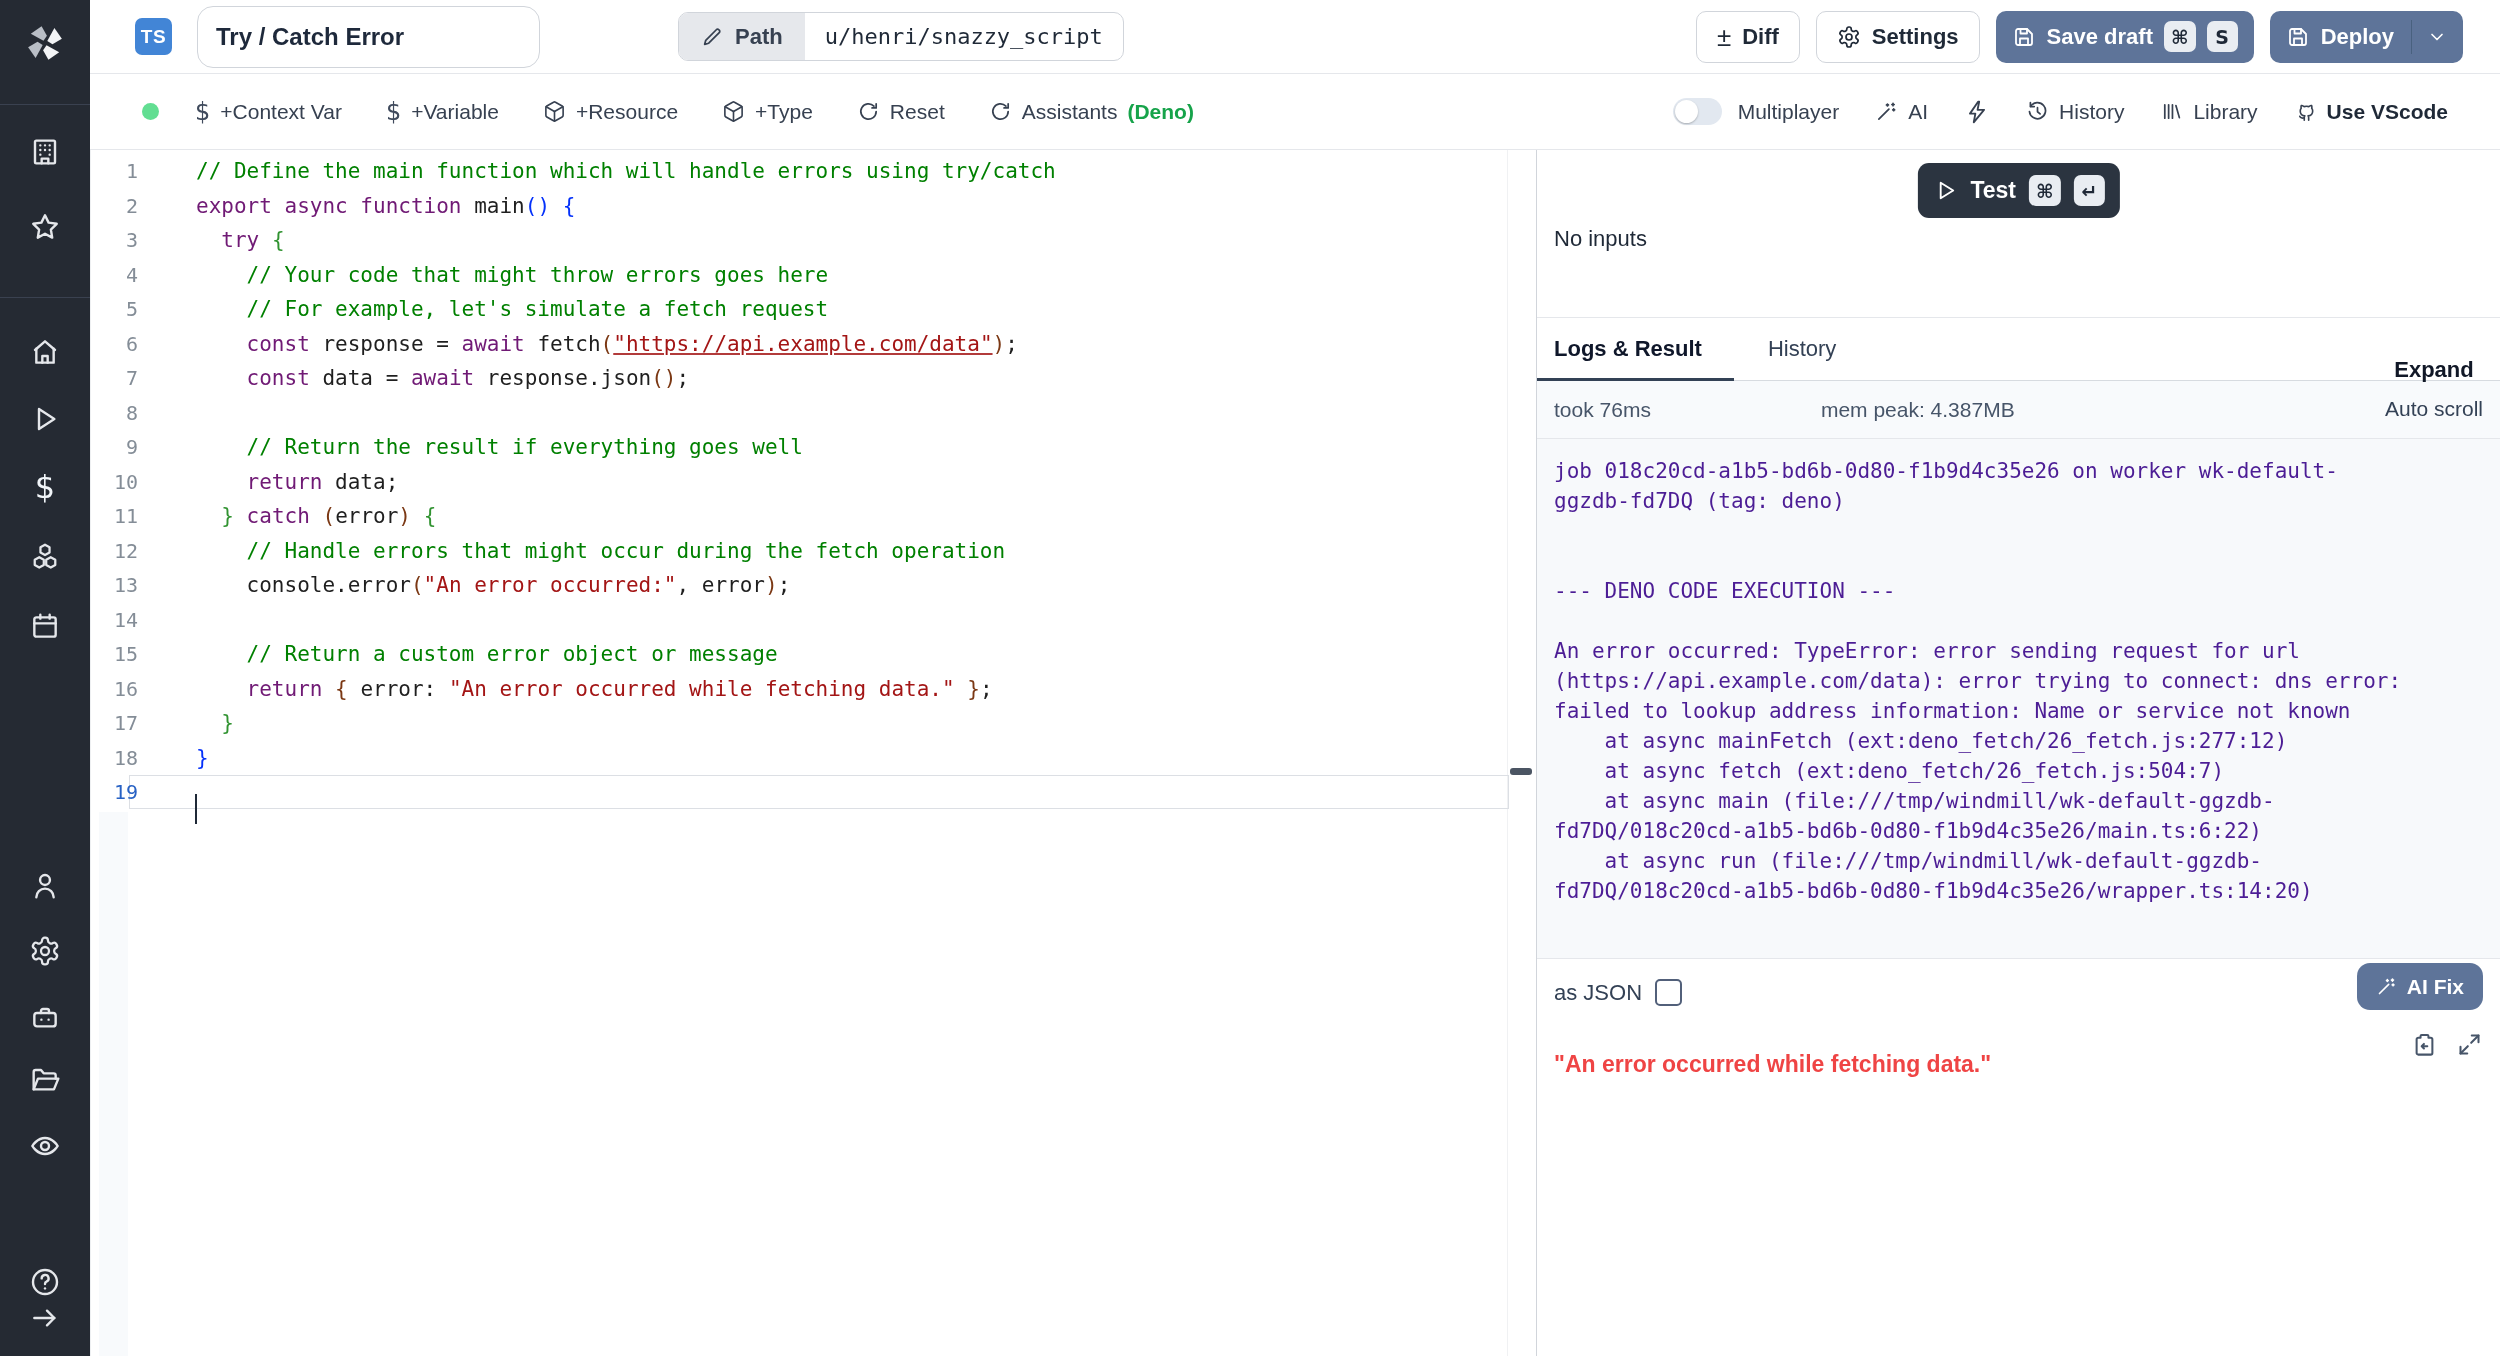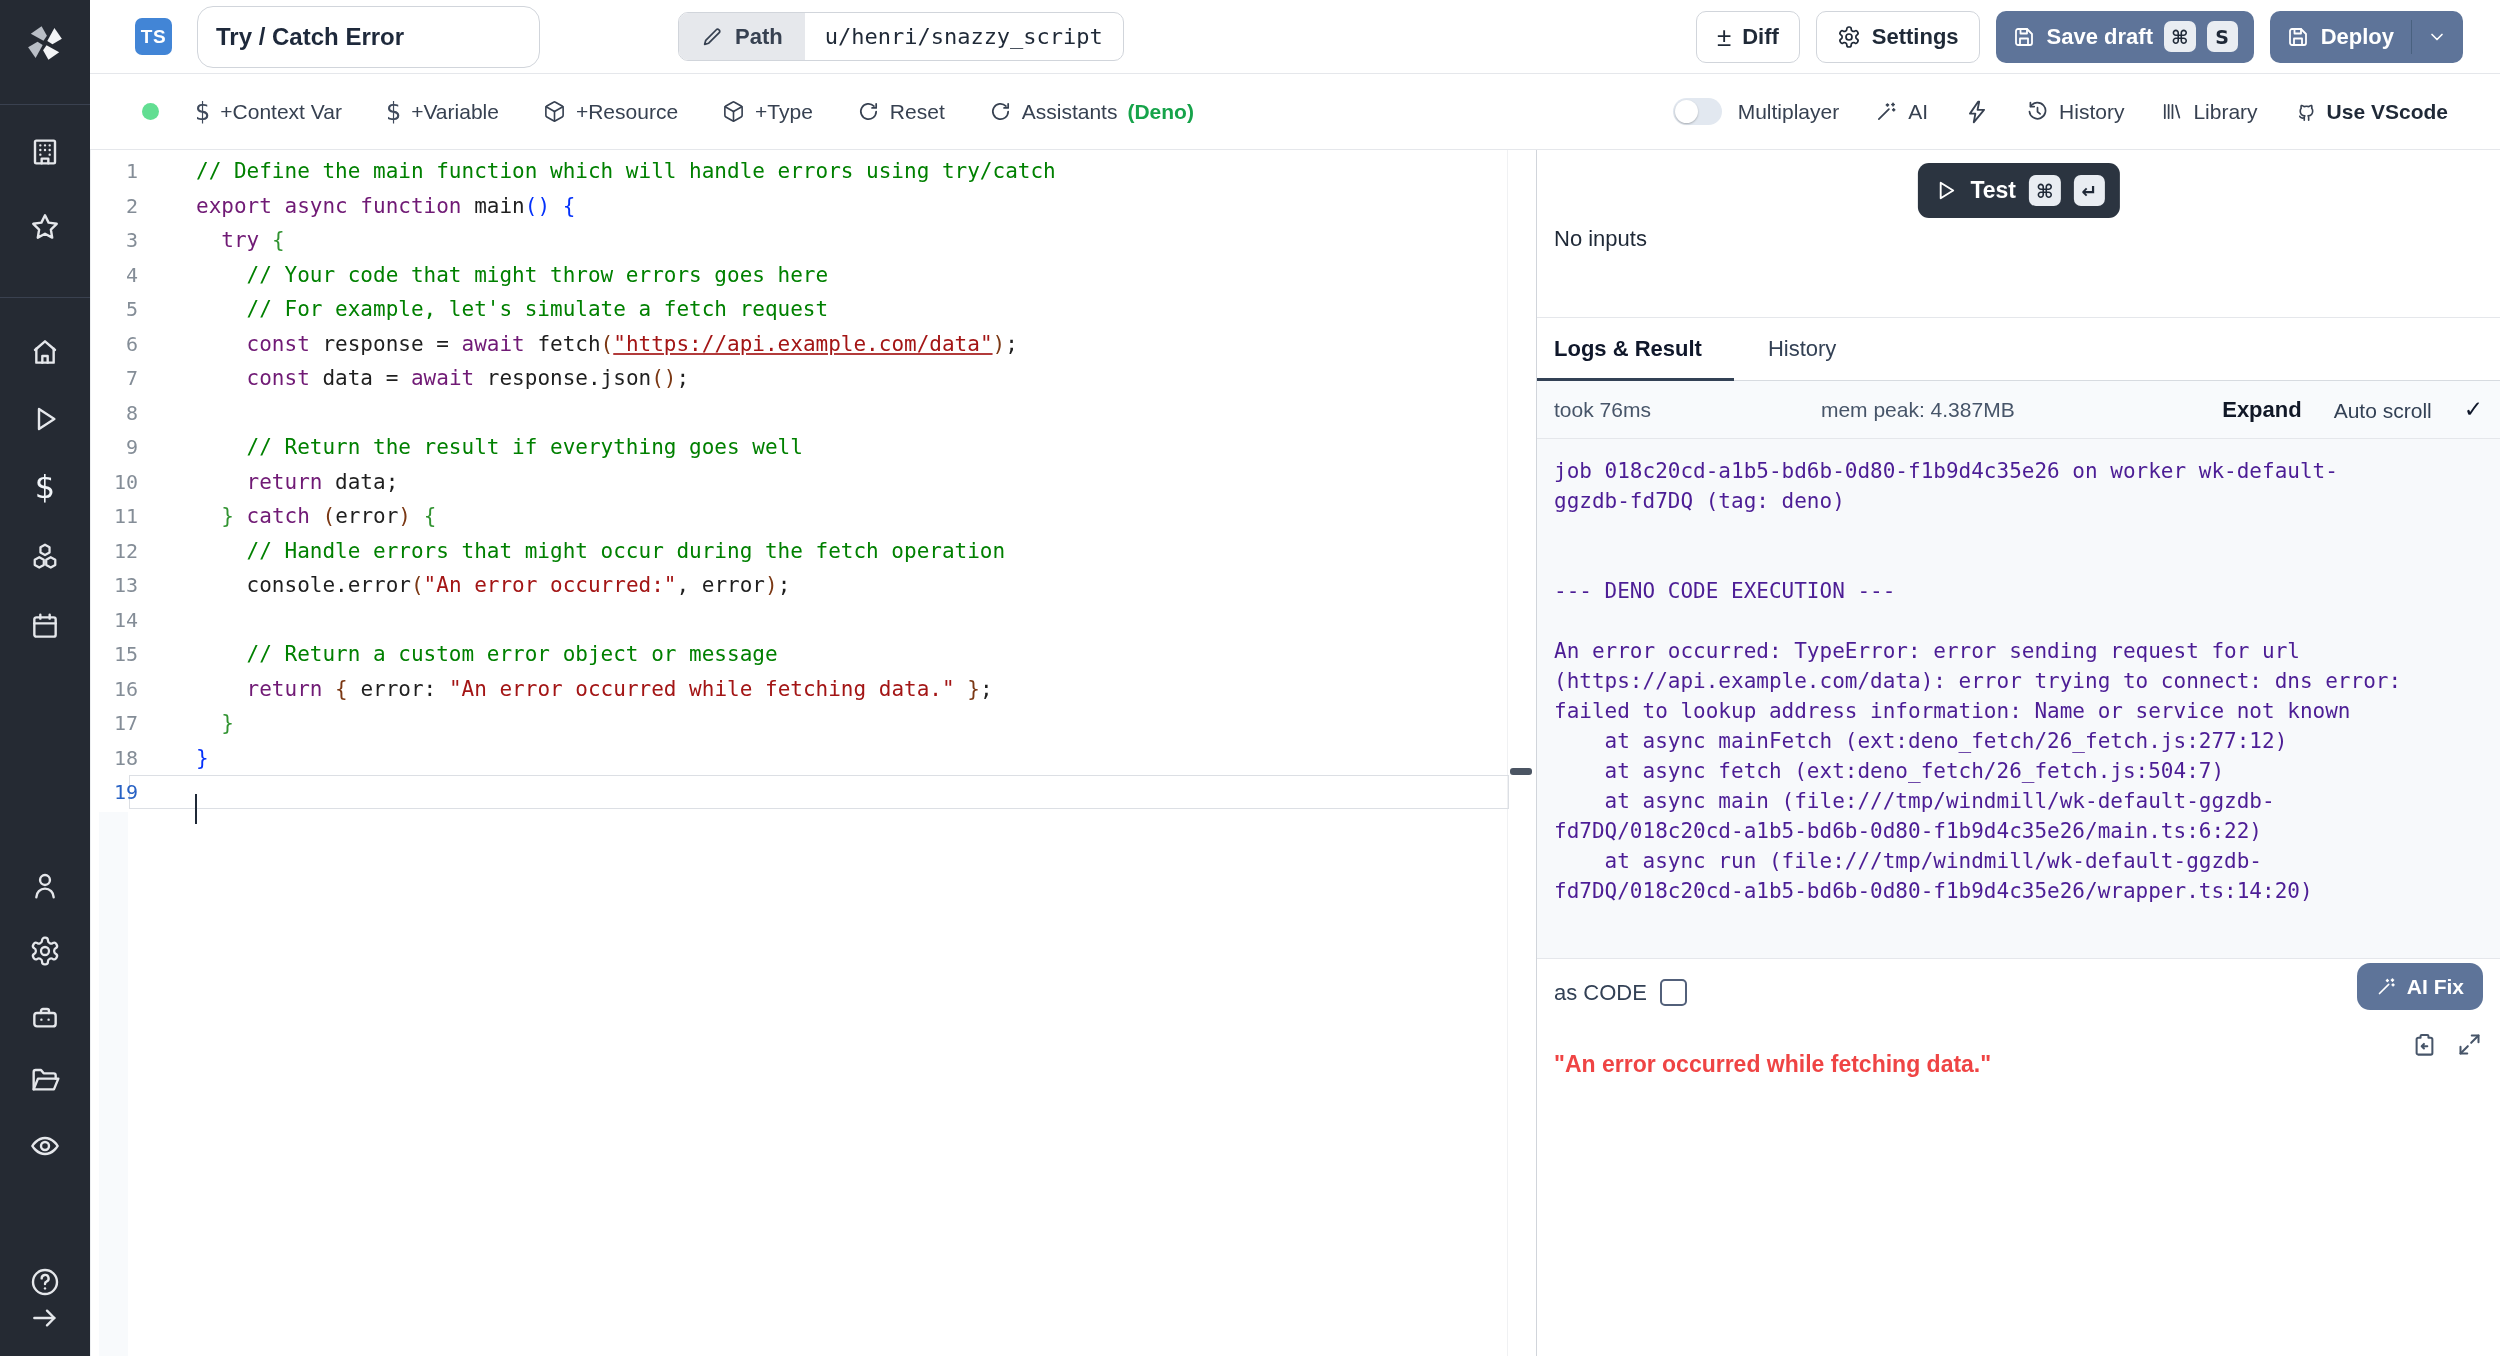--- a/index.html
+++ b/index.html
@@ -81,21 +81,21 @@
   .no-inputs { position:absolute; left:17px; top:76px; font-size:22px; color:#1f2937; }
 
   .tabs { height:63px; flex:none; display:flex; align-items:stretch; border-bottom:1px solid #d7dbe0; }
   .tab { position:relative; display:flex; align-items:center; font-size:22px; color:#334155; cursor:pointer; }
   .tab1 { padding:0 32px 0 17px; color:#0f172a; font-weight:600; }
   .tab1::after { content:""; position:absolute; left:0; right:0; bottom:-1px; height:3px; background:#334155; }
   .tab2 { padding:0 20px; margin-left:14px; font-weight:500; }
 
   .stats { height:58px; flex:none; display:flex; align-items:center; background:#f8fafc; border-bottom:1px solid #e5e7eb; padding:0 17px; font-size:21px; color:#475569; }
   .stat-mem { margin-left:170px; }
-  .stats-right { margin-left:auto; display:flex; align-items:flex-end; gap:32px; }
+  .stats-right { margin-left:auto; display:flex; align-items:center; gap:14px;flex-direction:column; }
   .expand-lbl { color:#111827; font-weight:700; font-size:22px; cursor:pointer; }
   .autoscroll-lbl { color:#334155; cursor:pointer; }
   .check-glyph { color:#0f172a; font-size:23px; font-weight:700; }
 
   .log-area { height:519px; flex:none; background:#f7f9fb; overflow:hidden; }
   .log-area pre { margin:0; padding:17px 20px 0 17px; font-family:"DejaVu Sans Mono",monospace; font-size:21px; line-height:30px; color:#4c1d95; white-space:pre-wrap; }
 
   .result-sec { position:relative; flex:1; background:#fff; border-top:1px solid #e5e7eb; }
   .asjson-row { position:absolute; left:17px; top:20px; display:flex; align-items:center; gap:13px; font-size:22px; color:#334155; }
   .checkbox { width:27px; height:27px; border:2px solid #52607a; border-radius:5px; background:#fff; cursor:pointer; }
@@ -480,21 +480,21 @@
     at async mainFetch (ext:deno_fetch/26_fetch.js:277:12)
     at async fetch (ext:deno_fetch/26_fetch.js:504:7)
     at async main (file:///tmp/windmill/wk-default-ggzdb-
 fd7DQ/018c20cd-a1b5-bd6b-0d80-f1b9d4c35e26/main.ts:6:22)
     at async run (file:///tmp/windmill/wk-default-ggzdb-
 fd7DQ/018c20cd-a1b5-bd6b-0d80-f1b9d4c35e26/wrapper.ts:14:20)</pre>
         </div>
 
         <div class="result-sec">
           <div class="asjson-row">
-            <span>as CODE</span>
+            <span>as JSON</span>
             <span class="checkbox"></span>
           </div>
           <div class="aifix-btn">
             <svg viewBox="0 0 24 24" fill="none" stroke="currentColor" stroke-width="1.9" stroke-linecap="round">
               <path d="M4 20L14.5 9.5"></path>
                 <path d="M13 6.2v-2M12 5.2h2M18.8 3.5v2.4M17.6 4.7H20M19.5 9.2v2M18.5 10.2h2"></path>
             </svg>
             <span>AI Fix</span>
           </div>
           <div class="result-icons">

